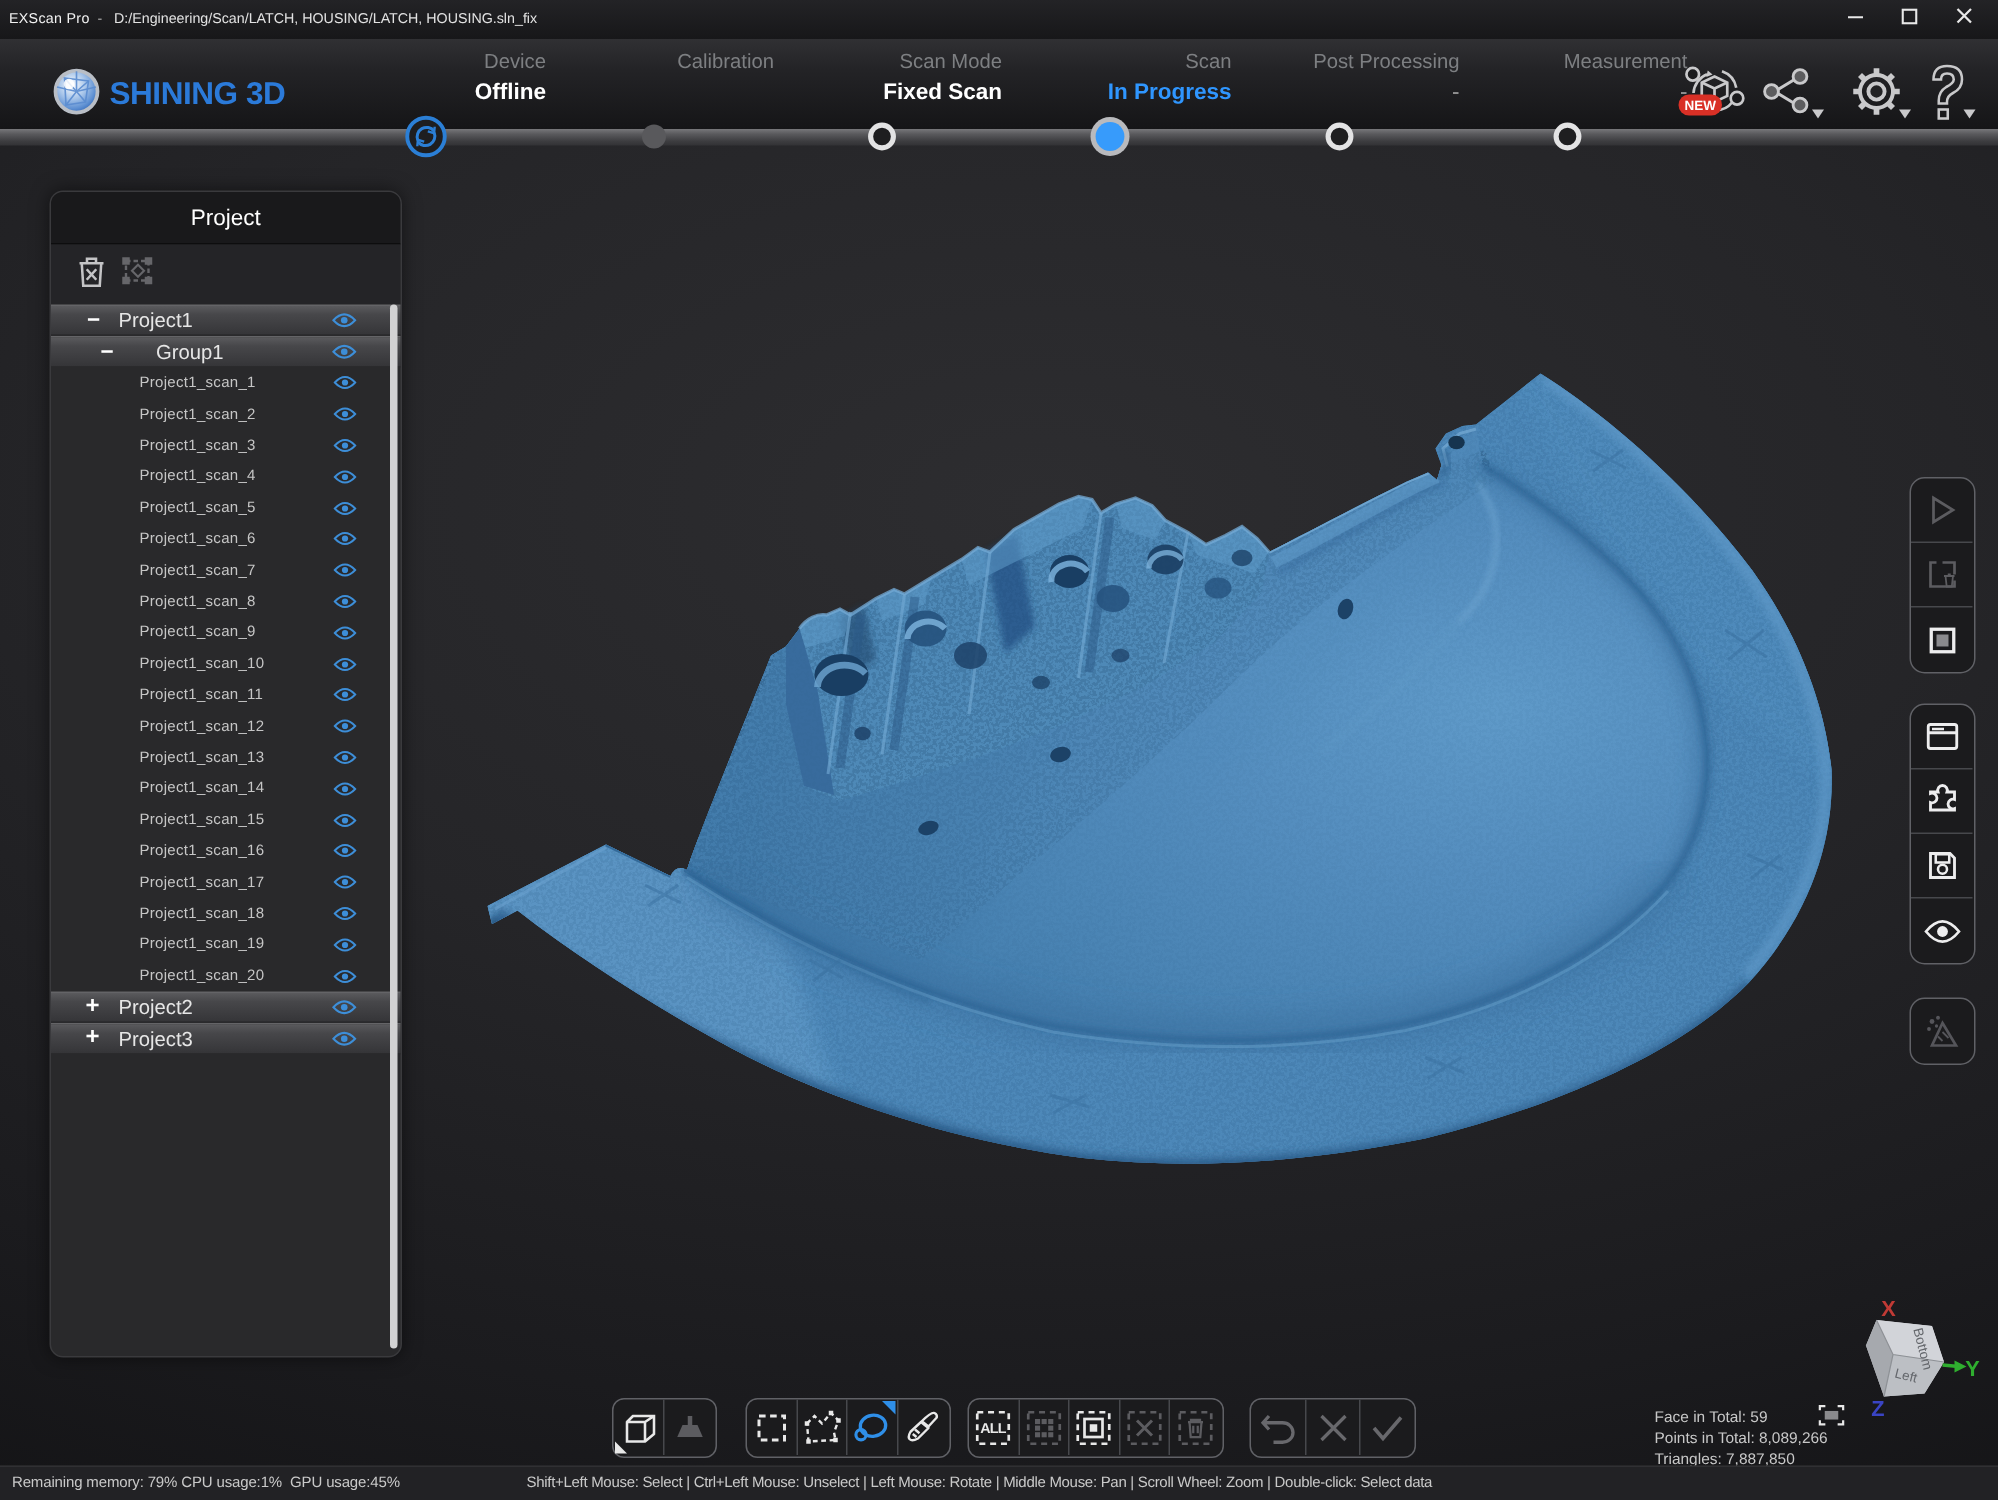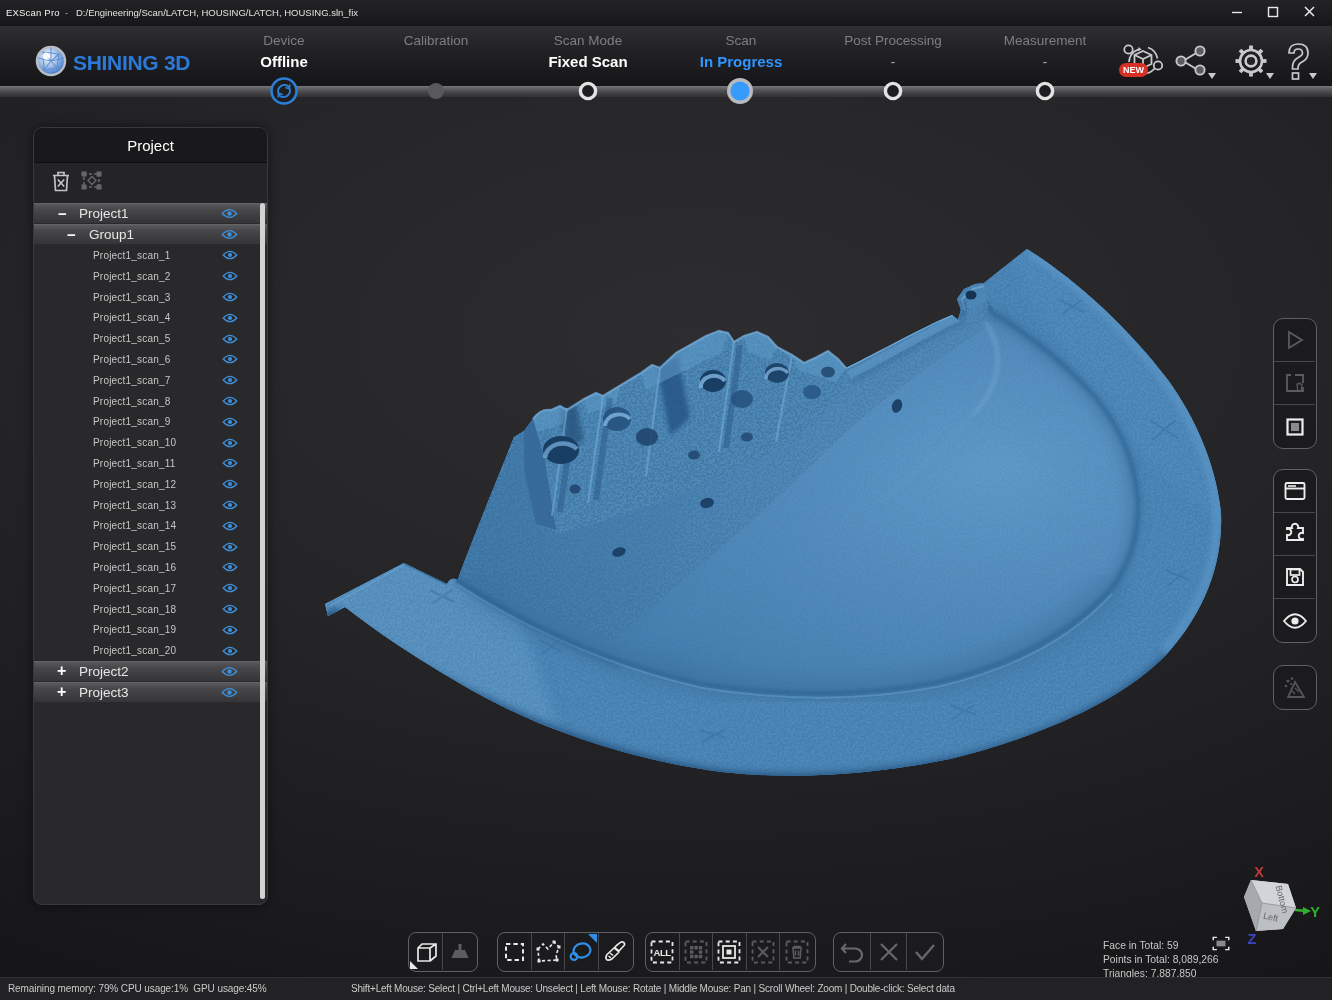--- a/index.html
+++ b/index.html
@@ -5,21 +5,21 @@
 #app{position:absolute;left:0;top:0;width:1332px;height:1000px;}
 .abs{position:absolute}
 
 #titlebar{left:0;top:0;width:1332px;height:26px;background:linear-gradient(180deg,#232326,#171719);color:#fff;}
 #titlebar .tt{position:absolute;left:10px;top:7px;font-size:9.5px;font-weight:normal;color:#f2f2f2;letter-spacing:.2px}
 #titlebar .path{position:absolute;left:76px;top:7px;font-size:9.5px;color:#e2e2e2}
 #titlebar .dash{position:absolute;left:65px;top:7px;font-size:9.5px;color:#b0b0b0}
 .winbtn{position:absolute;top:0;width:34px;height:26px;color:#e8e8e8;text-align:center;line-height:26px;font-size:15px}
 
 #navbar{left:0;top:26px;width:1332px;height:60px;background:linear-gradient(180deg,#303033 0%,#232326 35%,#151517 100%);}
-.navit{position:absolute;top:6px;width:160px;text-align:center}
+.navit{position:absolute;top:6px;width:160px;text-align:right}
 .navit .l1{font-size:13.5px;color:#7d7f82;line-height:17px}
 .navit .l2{font-size:15px;font-weight:bold;color:#fff;line-height:21px;margin-top:2px}
 .navit .l2.blue{color:#2f96ff}
 .navit .l2.dash{color:#9a9a9a;font-weight:normal}
 
 #pstrip{left:0;top:86px;width:1332px;height:11px;background:linear-gradient(180deg,#77777a 0%,#5a5a5d 30%,#3c3c3f 75%,#323235 100%);}
 
 #viewport{left:0;top:86px;width:1332px;height:891px;background:radial-gradient(115% 95% at 52% 28%, #2d2d30 0%, #252528 40%, #1b1b1e 72%, #111113 100%);}
 
 #statusbar{left:0;top:977px;width:1332px;height:23px;background:#222225;border-top:1px solid #303033;color:#c9c9c9;font-size:10px;letter-spacing:-0.1px}
@@ -399,21 +399,21 @@
 <div class="trow hl">
           <span class="sign" style="left:24px;top:1px;font-size:15px">−</span>
           <span class="lbl" style="left:45px">Project1</span>
           <svg class="eye" viewBox="0 0 20 12">
             <path d="M1.5 6 Q10 -3.2 18.5 6 Q10 15.2 1.5 6 Z" fill="none" stroke="#3d8ed8" stroke-width="1.6"></path>
             <circle cx="10" cy="6" r="2.6" fill="#3d8ed8"></circle>
           </svg>
         </div>
 <div class="trow hl">
           <span class="sign" style="left:33px;top:1px;font-size:15px">−</span>
-          <span class="lbl" style="left:55px">Group1</span>
+          <span class="lbl" style="left:70px">Group1</span>
           <svg class="eye" viewBox="0 0 20 12">
             <path d="M1.5 6 Q10 -3.2 18.5 6 Q10 15.2 1.5 6 Z" fill="none" stroke="#3d8ed8" stroke-width="1.6"></path>
             <circle cx="10" cy="6" r="2.6" fill="#3d8ed8"></circle>
           </svg>
         </div>
 <div class="srow">
           <span class="lbl">Project1_scan_1</span>
           <svg class="eye" style="right:31px;width:16px;height:10px;margin-top:-5px" viewBox="0 0 20 12">
             <path d="M1.5 6 Q10 -3.2 18.5 6 Q10 15.2 1.5 6 Z" fill="none" stroke="#3d8ed8" stroke-width="1.6"></path>
             <circle cx="10" cy="6" r="2.6" fill="#3d8ed8"></circle>

